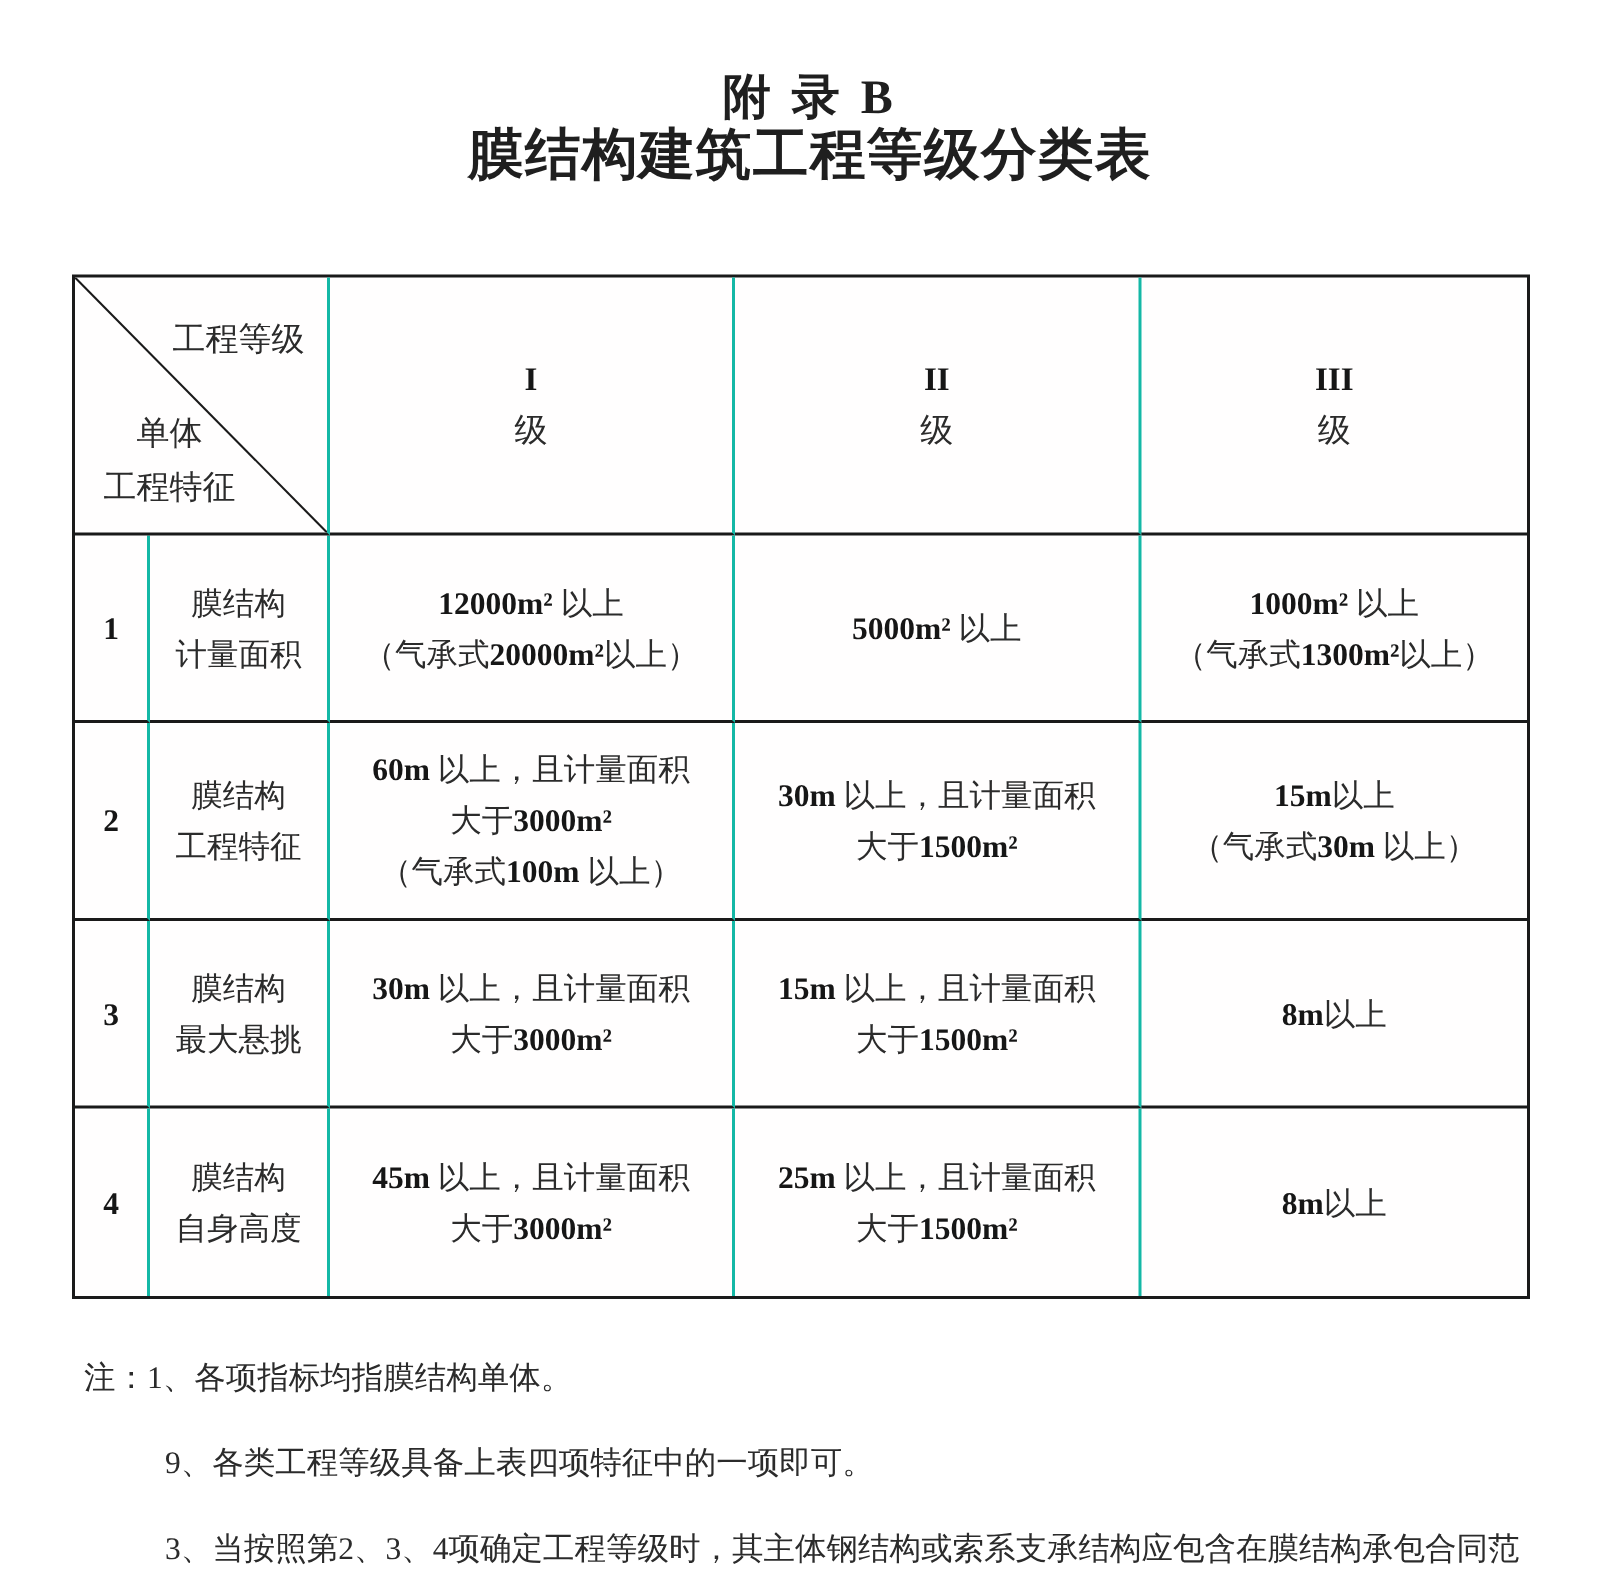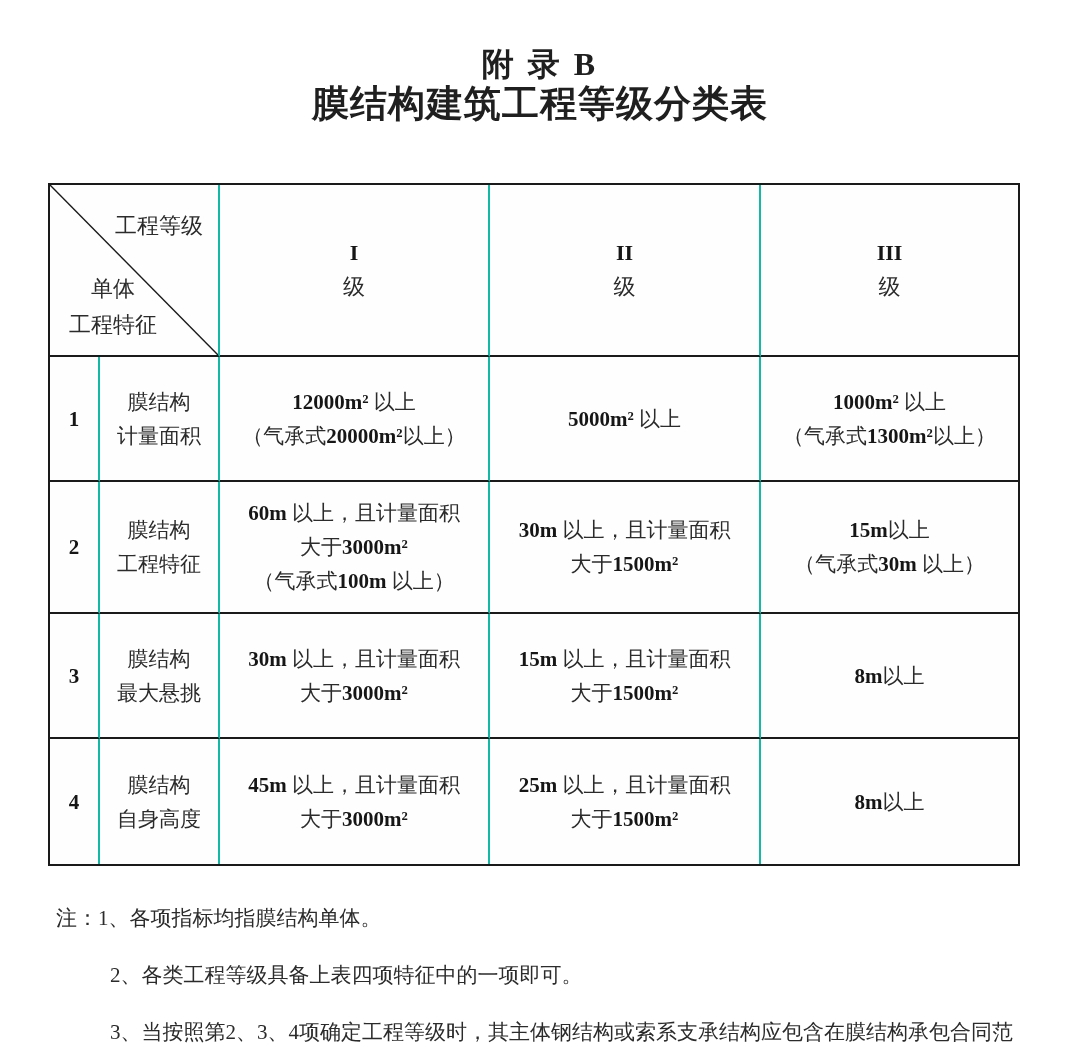--- a/index.html
+++ b/index.html
@@ -189,15 +189,15 @@
     <div class="emph-nums">大于<b>1500m²</b></div>
   </div>
   <div class="cell last-col last-row">
     <div class="emph-nums"><b>8m</b>以上</div>
   </div>
 
 </div>
 
 <div class="notes">
   <p><span>注：</span><span>1、各项指标均指膜结构单体。</span></p>
-  <p class="indented">2、各类工程等级具备上表四项特征中的一项即可。</p>
+  <p class="indented">9、各类工程等级具备上表四项特征中的一项即可。</p>
   <p class="indented">3、当按照第2、3、4项确定工程等级时，其主体钢结构或索系支承结构应包含在膜结构承包合同范围内。</p>
 </div>
 
 </body></html>

